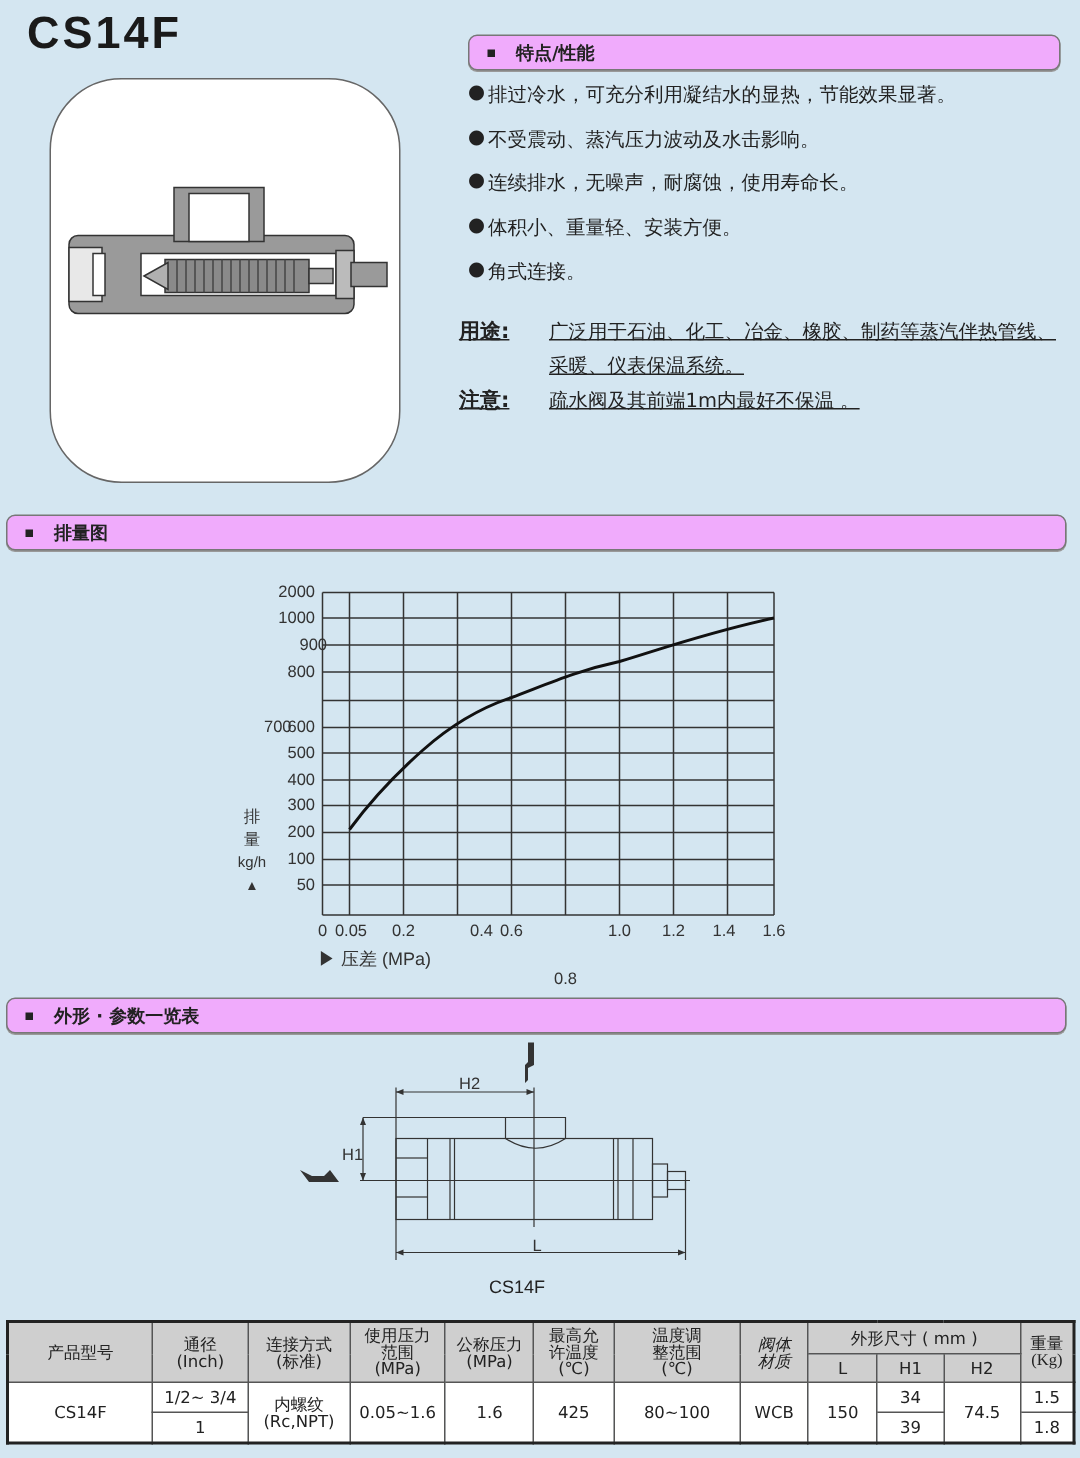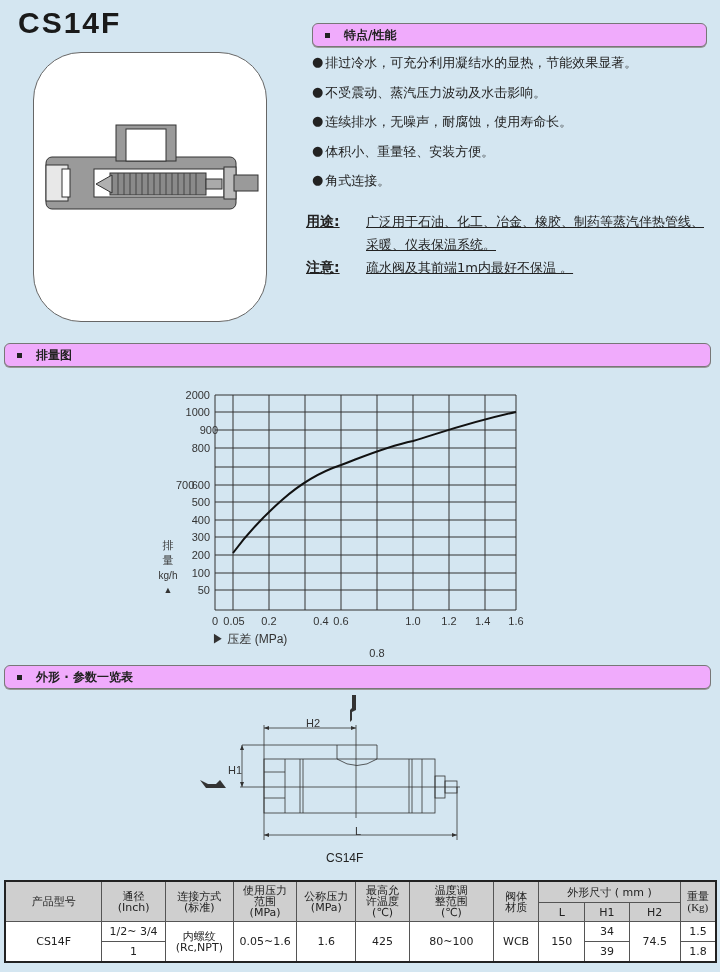--- a/index.html
+++ b/index.html
@@ -275,21 +275,21 @@
     <th rowspan="2" style="width:52px;">
           <div>最高允</div>
           <div>许温度</div>
           <div>(℃)</div>
         </th>
     <th rowspan="2" style="width:83px;">
           <div>温度调</div>
           <div>整范围</div>
           <div>(℃)</div>
         </th>
-    <th rowspan="2" style="width:44px;">
+    <th rowspan="2" style="width:44px;font-style:italic;">
           <div>阀体</div>
           <div>材质</div>
         </th>
     <th colspan="3">外形尺寸 ( mm )</th>
     <th rowspan="2" style="width:34px;font-family:Liberation Serif, serif;">
           <div>重量</div>
           <div>(Kg)</div>
         </th>
   </tr>
   <tr class="h2row">

